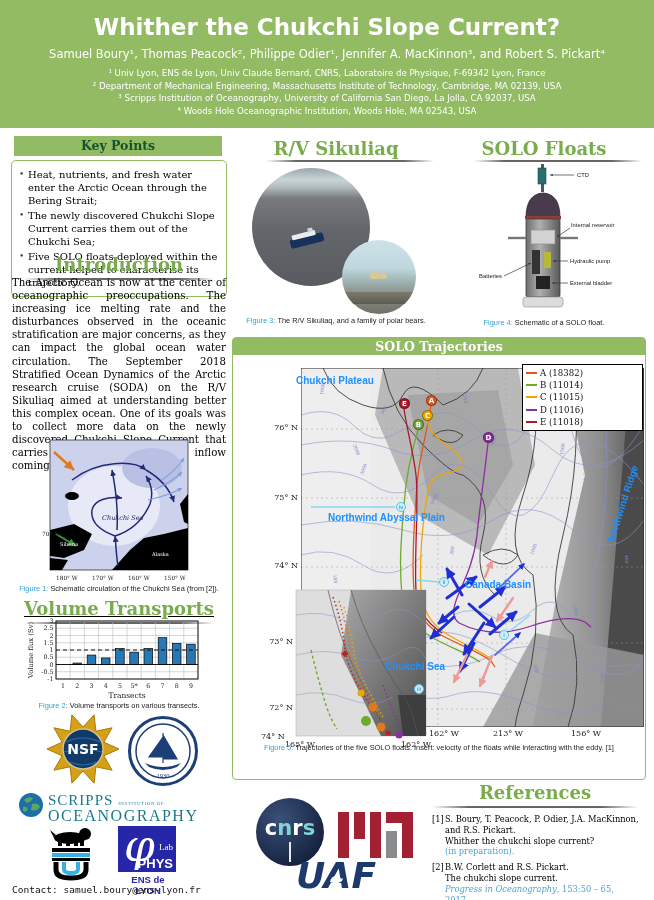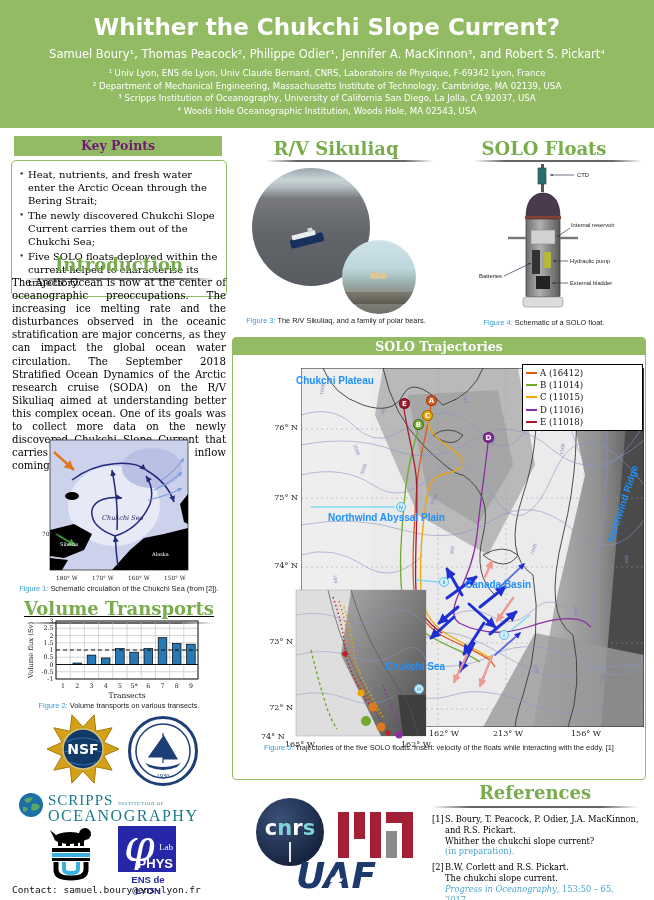--- a/index.html
+++ b/index.html
@@ -10,21 +10,21 @@
   #poster-title{font-family:"DejaVu Sans",sans-serif;font-weight:bold;font-size:23px;margin-top:14px;}
   #poster-authors{font-family:"DejaVu Sans",sans-serif;font-size:11.5px;margin-top:7px;}
   .affil{font-family:"DejaVu Sans",sans-serif;font-size:8.6px;line-height:12.6px;}
   #affils{margin-top:6px;}
 
   
   .sec-title{font-family:"DejaVu Serif",serif;font-weight:bold;font-size:18px;color:#79AC4C;text-align:center;}
   .sec-rule{height:2px;background:linear-gradient(to right,#fff,#666 18%,#666 82%,#fff);margin:3px 14px 5px;}
 
   
-  #kp-title{position:absolute;left:14px;top:136px;width:208px;height:20px;background:#92BB63;color:#701a75;font-weight:bold;font-size:12.5px;text-align:center;line-height:20px;}
+  #kp-title{position:absolute;left:14px;top:136px;width:208px;height:20px;background:#92BB63;color:#14532d;font-weight:bold;font-size:12.5px;text-align:center;line-height:20px;}
   #kp-box{position:absolute;left:11px;top:160px;width:200px;border:1.5px solid #92BB63;border-radius:5px;background:#fff;padding:5px 7px;font-size:10px;line-height:13px;}
   .kp-item{display:flex;margin:2px 0;}
   .kp-bullet{width:9px;color:#444;flex:none;font-size:9px;}
 
   #intro-title{position:absolute;left:10px;top:254px;width:218px;}
   #intro-text{position:absolute;left:12px;top:276px;width:214px;font-size:10.2px;line-height:13.1px;text-align:justify;}
 
   .caption{font-family:"Liberation Sans",sans-serif;font-size:7.4px;color:#222;text-align:center;}
   .figlabel{color:#33A0D6;}
 
@@ -560,21 +560,21 @@
     <span class="fm" style="left: 166px; top: 43px; background: rgb(168, 25, 48);">E</span>
 
     <span class="rm" style="left:163px;top:147px;">iv</span>
     <span class="rm" style="left:206px;top:222px;">ii</span>
     <span class="rm" style="left:266px;top:275px;">i</span>
     <span class="rm" style="left:181px;top:329px;">iii</span>
 
     <div id="traj-legend">
         <div class="lg-row">
           <span class="lg-line" style="background: rgb(225, 87, 26);"></span>
-          <span class="lg-txt">A (16412)</span>
+          <span class="lg-txt">A (18382)</span>
         </div>
         <div class="lg-row">
           <span class="lg-line" style="background: rgb(113, 169, 47);"></span>
           <span class="lg-txt">B (11014)</span>
         </div>
         <div class="lg-row">
           <span class="lg-line" style="background: rgb(240, 165, 0);"></span>
           <span class="lg-txt">C (11015)</span>
         </div>
         <div class="lg-row">

